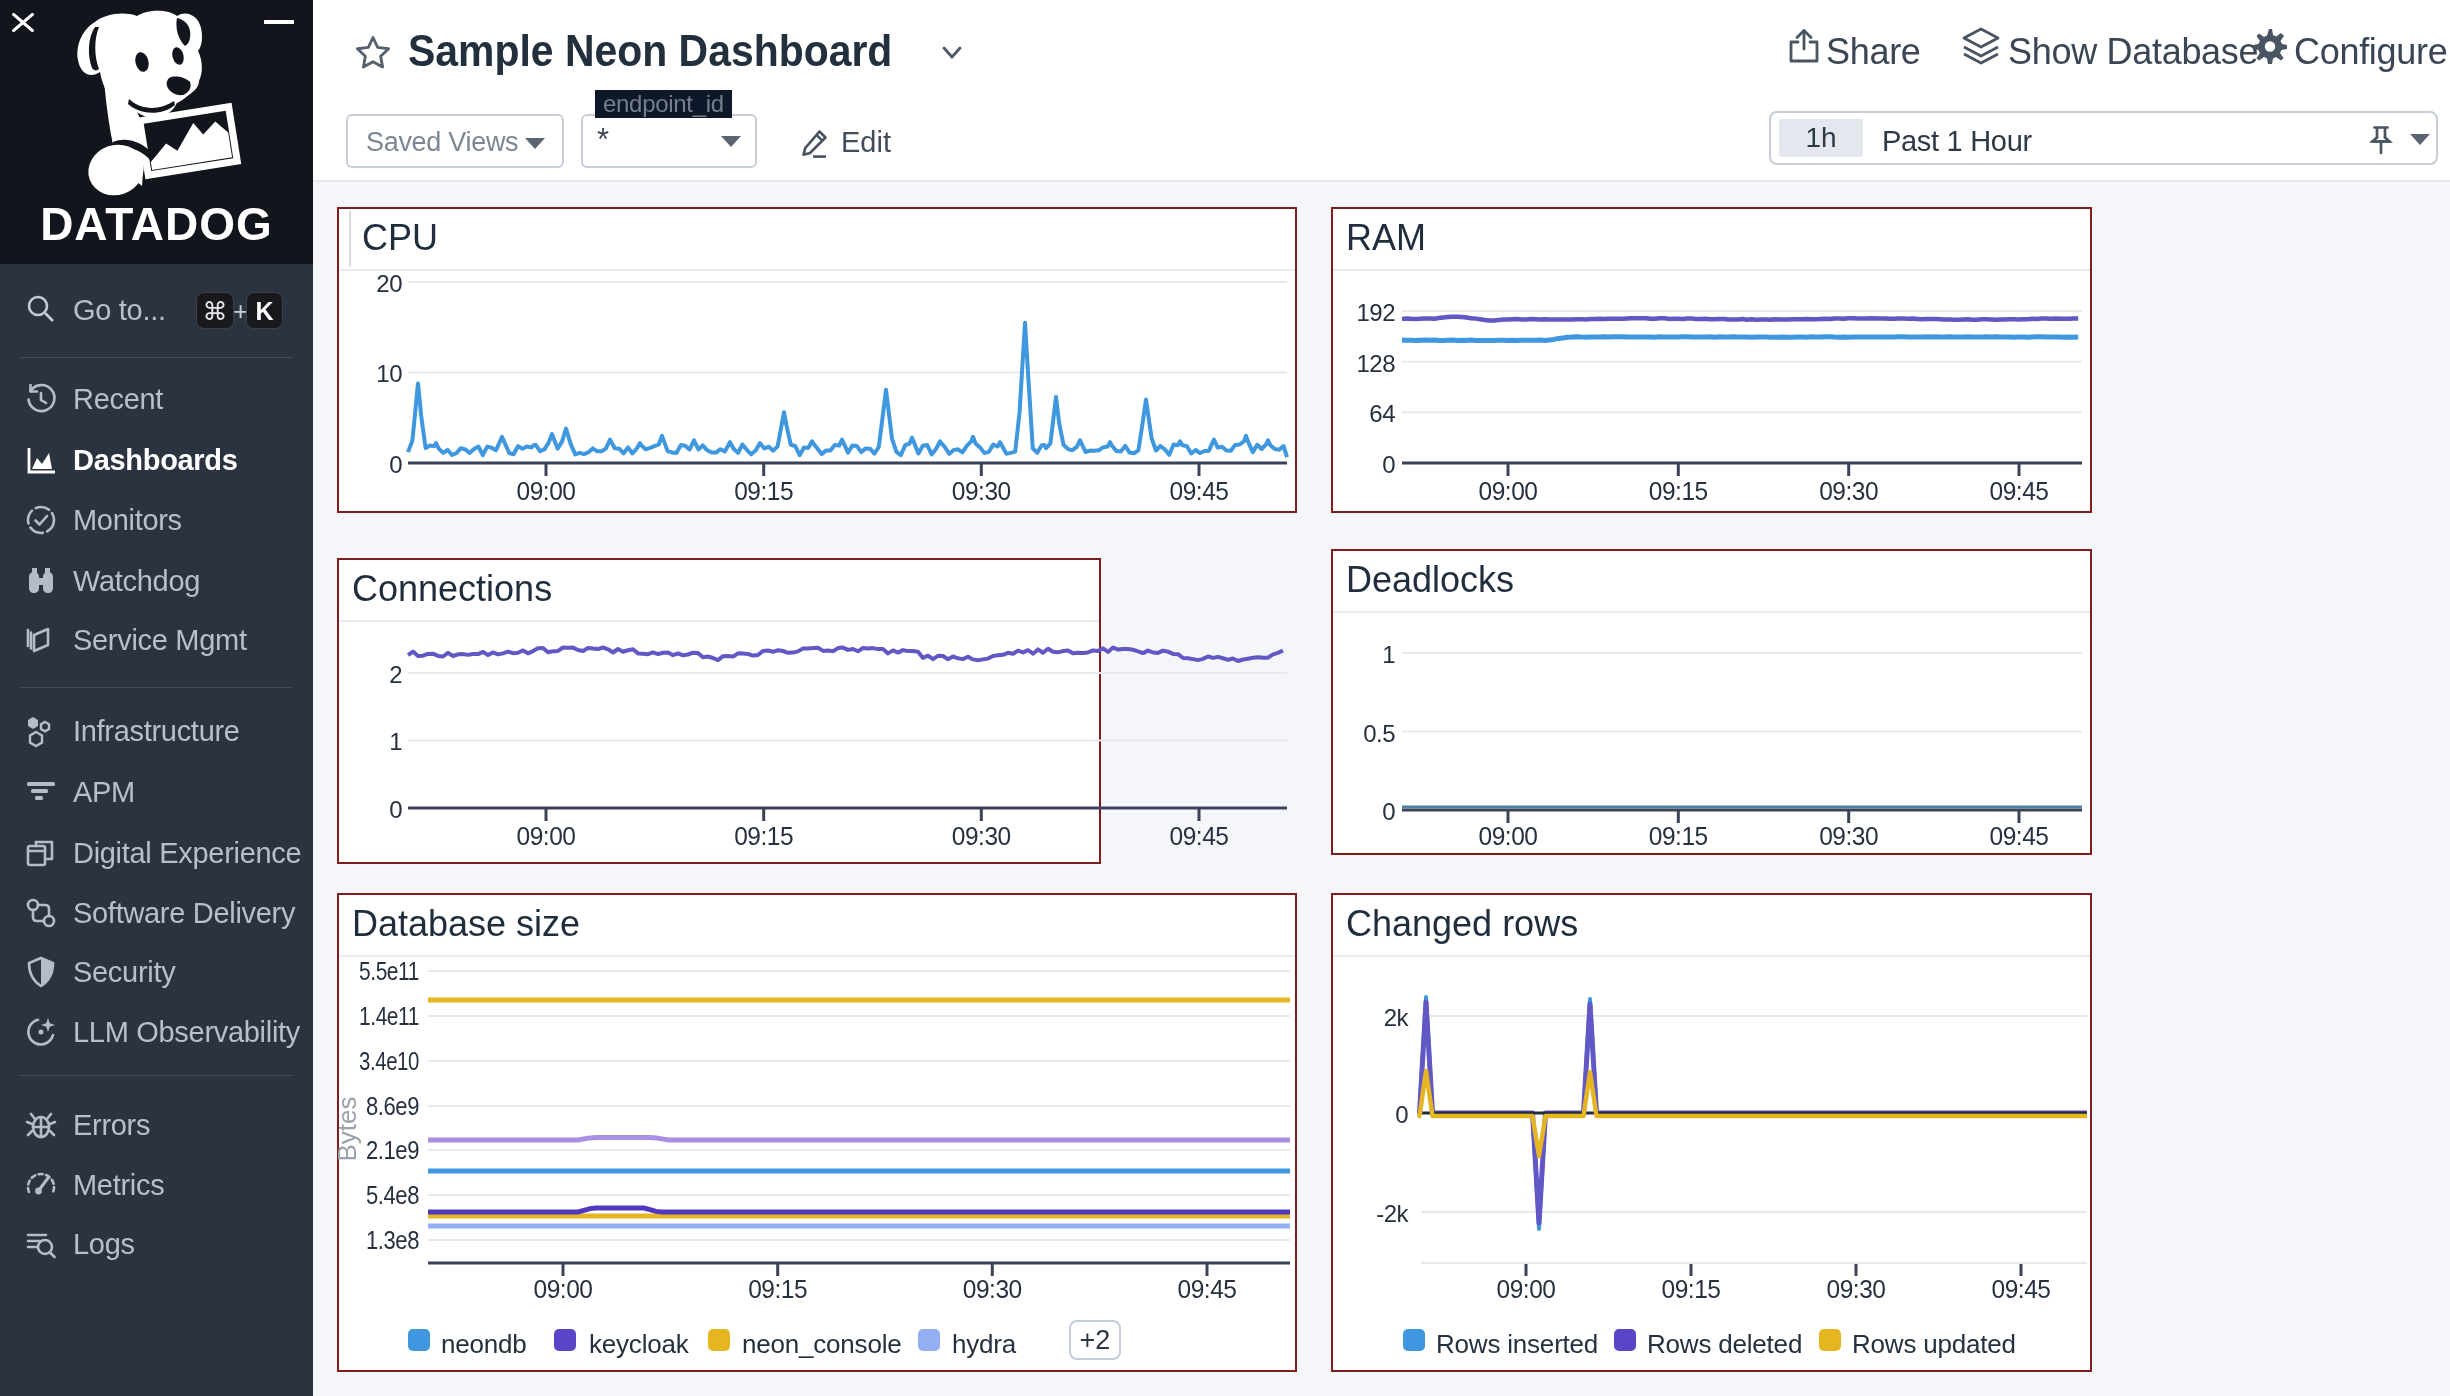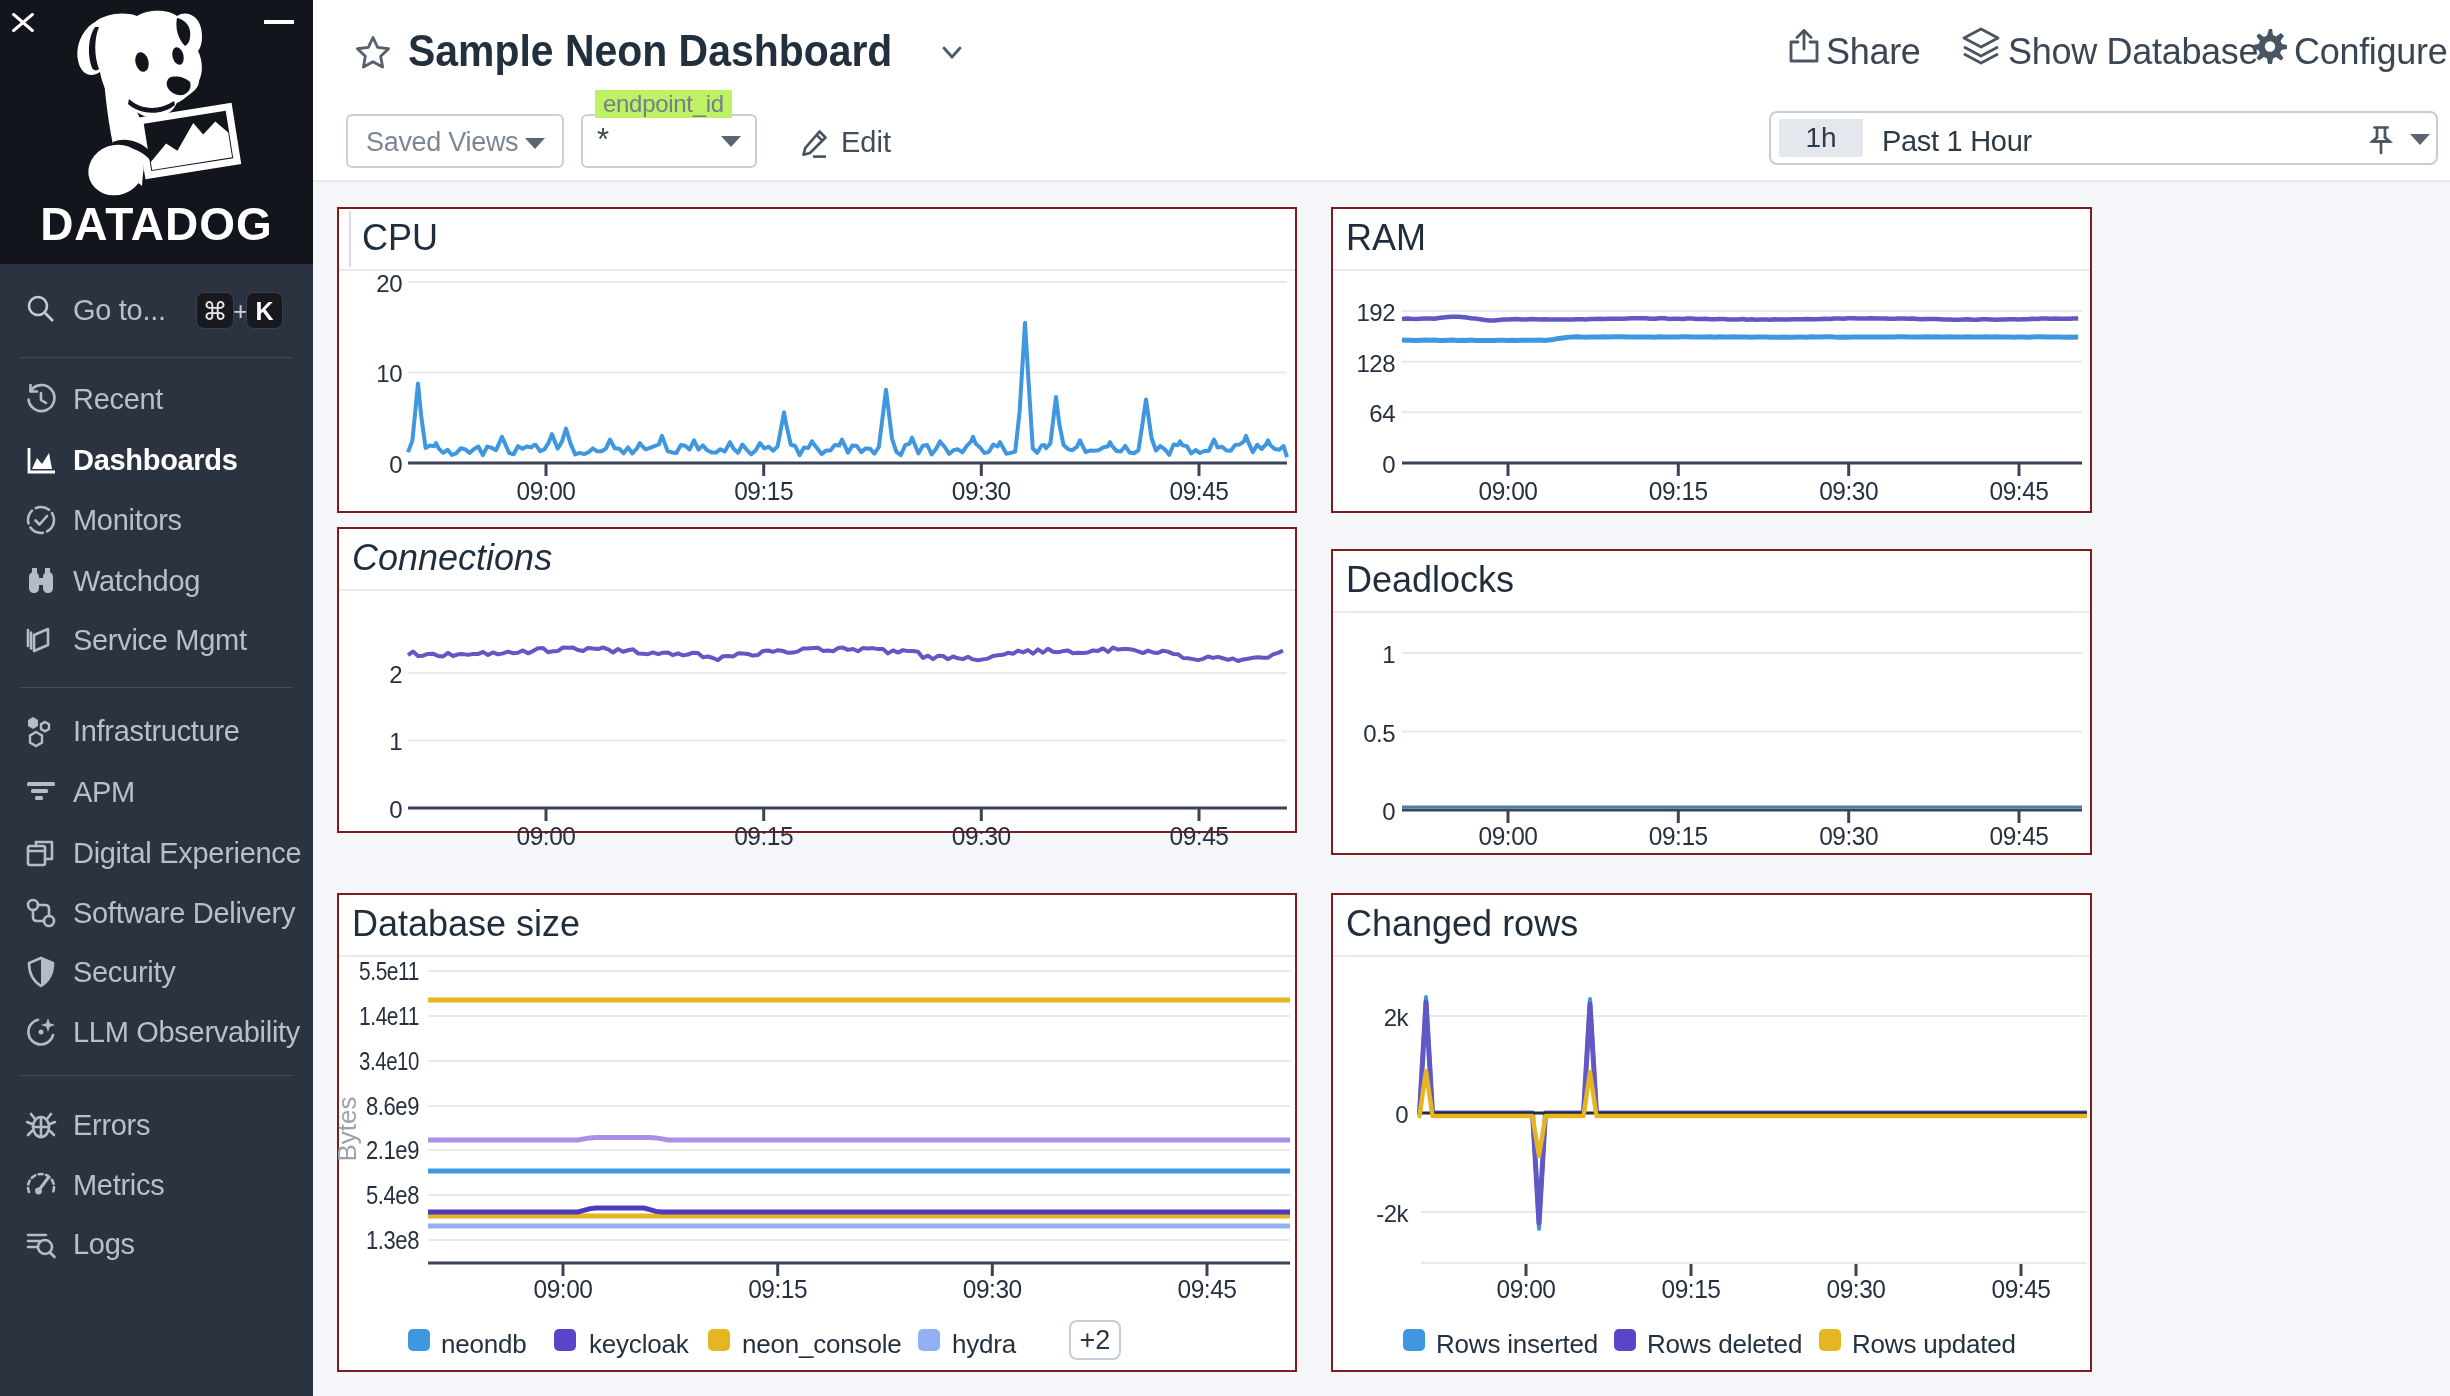--- a/index.html
+++ b/index.html
@@ -224,21 +224,21 @@
     </svg>
 
   <div class="abs" style="left:33px;top:114px;width:218px;height:54px;border:2px solid #c9cedb;border-radius:6px;background:#fff;">
     <div class="abs" style="left:18px;top:11px;font-size:27px;color:#7d8694;letter-spacing:-0.3px;">Saved Views</div>
     <svg class="abs" style="right:16px;top:21px" width="22" height="13" viewBox="0 0 22 13">
         <path d="M1 1 L11 12 L21 1 Z" fill="#5b6572"></path>
       </svg>
   </div>
 
   <div class="abs" style="left:268px;top:114px;width:176px;height:54px;border:2px solid #c9cedb;border-radius:6px;background:#fff;"></div>
-  <div class="abs" style="left:282px;top:90px;background:#bef264;padding:0 8px;font-size:24px;color:#747e8c;letter-spacing:-0.3px;">endpoint_id</div>
+  <div class="abs" style="left:282px;top:90px;background:#0f172a;padding:0 8px;font-size:24px;color:#747e8c;letter-spacing:-0.3px;">endpoint_id</div>
   <div class="abs" style="left:284px;top:122px;font-size:31px;color:#3c4653;">*</div>
   <svg class="abs" style="left:407px;top:135px" width="22" height="13" viewBox="0 0 22 13">
       <path d="M1 1 L11 12 L21 1 Z" fill="#5b6572"></path>
     </svg>
 
   <svg class="abs" style="left:486px;top:126px" width="32" height="32" viewBox="0 0 32 32" fill="none" stroke="#47525f" stroke-width="2.6" stroke-linejoin="round">
       <path d="M20.5 5.5 L26.5 11.5 L11 27 L4.5 28.7 L6.2 22.2 Z"></path>
       <path d="M17.3 8.7 L23.3 14.7"></path>
       <path d="M14 30.6 L27 30.6"></path>
     </svg>
@@ -285,21 +285,21 @@
   <div class="cardtitle">
       <span style="left:23px;">CPU</span>
     </div>
   <div class="abs" style="left:10px;top:2px;width:2px;height:56px;background:#d9dce6;"></div>
 </div>
 <div class="card" style="left:1331px;top:207px;width:761px;height:306px;">
   <div class="cardtitle">
       <span>RAM</span>
     </div>
 </div>
-<div class="card" style="left:337px;top:527px;width:960px;height:306px;font-style:italic;">
+<div class="card" style="left:337px;top:558px;width:764px;height:306px;">
   <div class="cardtitle">
       <span>Connections</span>
     </div>
 </div>
 <div class="card" style="left:1331px;top:549px;width:761px;height:306px;">
   <div class="cardtitle">
       <span>Deadlocks</span>
     </div>
 </div>
 <div class="card" style="left:337px;top:893px;width:960px;height:479px;">

